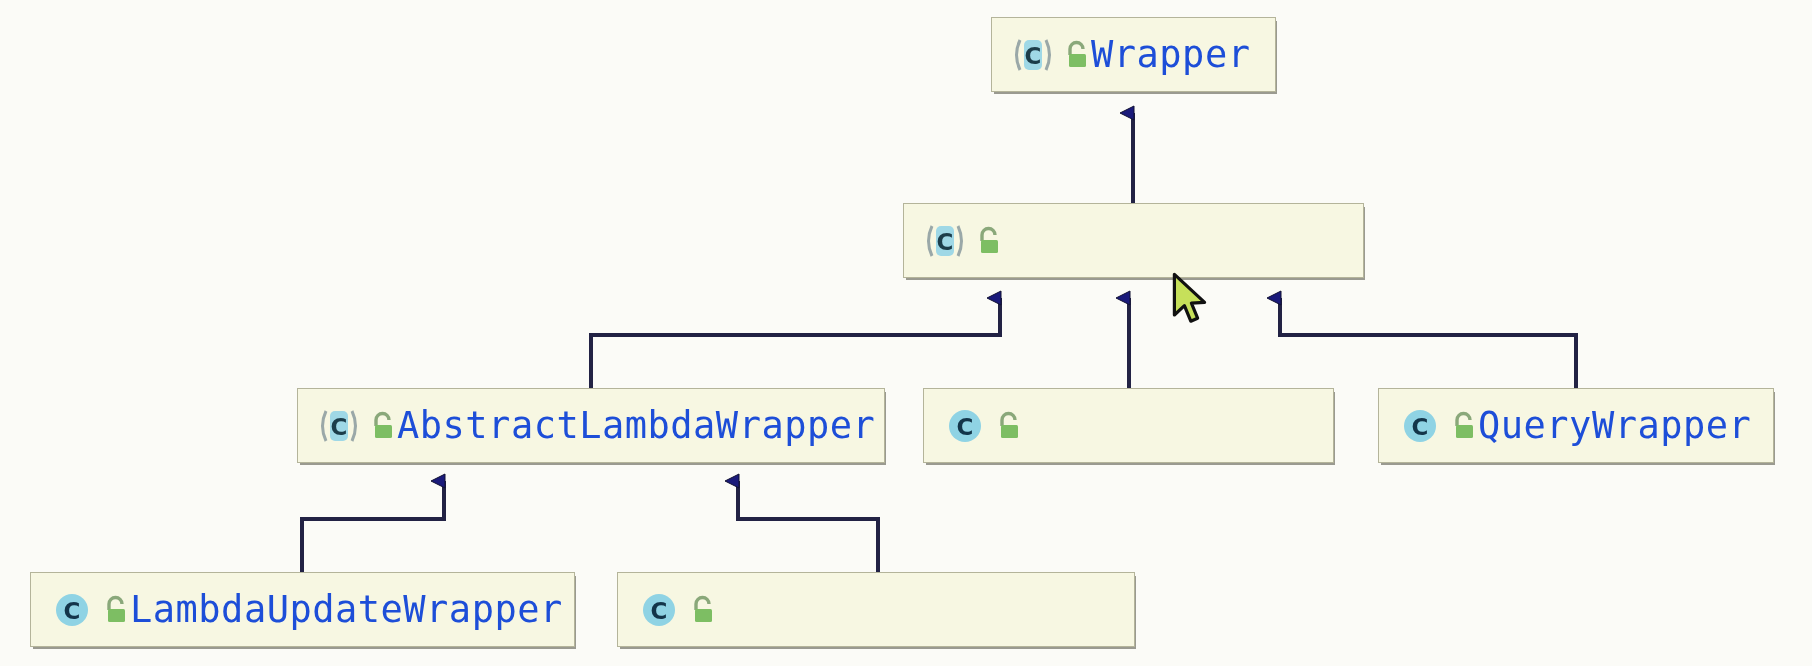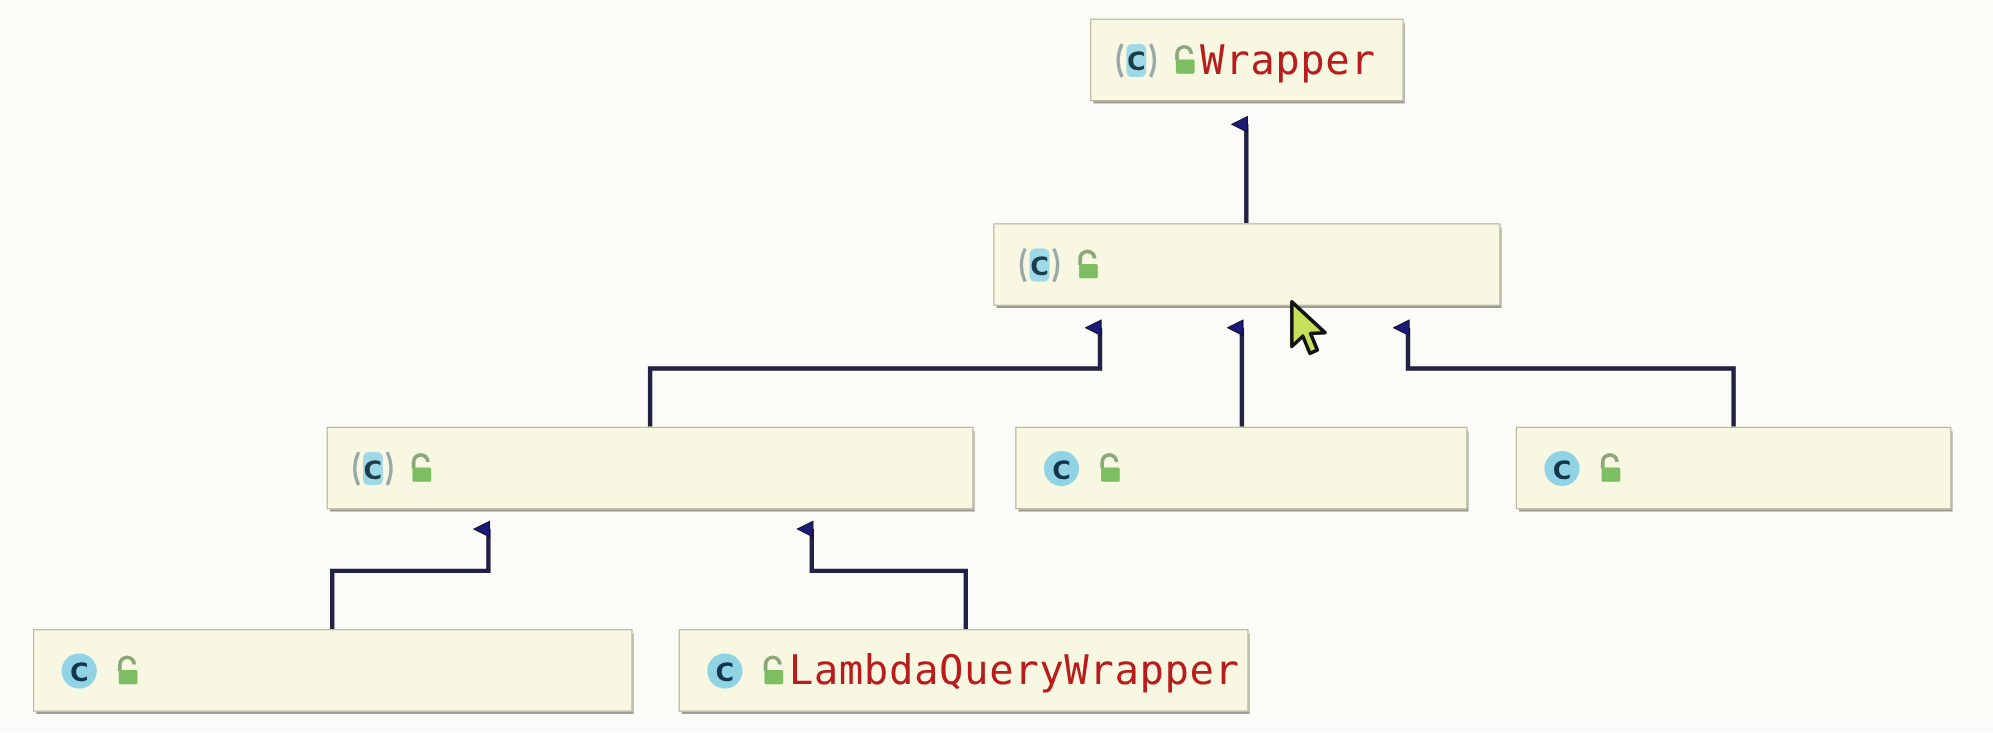--- a/index.html
+++ b/index.html
@@ -48,21 +48,21 @@
     flex: 0 0 auto;
   }
   .lock-icon {
     display: block;
     flex: 0 0 auto;
     margin-left: 5px;
   }
   .class-label {
     flex: 1 1 auto;
     text-align: right;
-    color: #b91c1c;
+    color: #1d4ed8;
     font-size: 37px;
     letter-spacing: 0.5px;
     line-height: 1;
     white-space: nowrap;
     padding-right: 10px;
   }
 
   
   #mouse-cursor {
     position: absolute;
@@ -144,20 +144,21 @@
         <path d="M 10 8 Q 3 23 10 38" fill="none" stroke="#9aa8a8" stroke-width="3"></path>
         <path d="M 36 8 Q 43 23 36 38" fill="none" stroke="#9aa8a8" stroke-width="3"></path>
         <rect x="14" y="8" width="18" height="30" rx="5" fill="#9fd8e6"></rect>
         <text x="23" y="32" font-family="'DejaVu Sans','Liberation Sans',sans-serif" font-size="23" font-weight="bold" fill="#1c3d4a" text-anchor="middle">C</text>
       </svg>
       <svg class="lock-icon" width="30" height="34" viewBox="0 0 30 34">
         <path d="M 9 17 L 9 11 A 6.5 6.5 0 0 1 22 11" fill="none" stroke="#8aa87a" stroke-width="3.4"></path>
         <rect x="8" y="16" width="17" height="13" rx="1.5" fill="#7dbe63"></rect>
       </svg>
     </span>
+    <span class="class-label">AbstractLambdaWrapper</span>
   </div>
 
   <div class="class-node" style="left:923px; top:388px; width:411px; height:75px;">
     <span class="icons">
       <svg class="class-icon" width="46" height="46" viewBox="0 0 46 46">
         <circle cx="23" cy="23" r="16" fill="#8fd3e4"></circle>
         <text x="23" y="32" font-family="'DejaVu Sans','Liberation Sans',sans-serif" font-size="23" font-weight="bold" fill="#13354a" text-anchor="middle">C</text>
       </svg>
       <svg class="lock-icon" width="30" height="34" viewBox="0 0 30 34">
         <path d="M 9 17 L 9 11 A 6.5 6.5 0 0 1 22 11" fill="none" stroke="#8aa87a" stroke-width="3.4"></path>
@@ -170,46 +171,47 @@
     <span class="icons">
       <svg class="class-icon" width="46" height="46" viewBox="0 0 46 46">
         <circle cx="23" cy="23" r="16" fill="#8fd3e4"></circle>
         <text x="23" y="32" font-family="'DejaVu Sans','Liberation Sans',sans-serif" font-size="23" font-weight="bold" fill="#13354a" text-anchor="middle">C</text>
       </svg>
       <svg class="lock-icon" width="30" height="34" viewBox="0 0 30 34">
         <path d="M 9 17 L 9 11 A 6.5 6.5 0 0 1 22 11" fill="none" stroke="#8aa87a" stroke-width="3.4"></path>
         <rect x="8" y="16" width="17" height="13" rx="1.5" fill="#7dbe63"></rect>
       </svg>
     </span>
+    <span class="class-label">QueryWrapper</span>
   </div>
 
   <div class="class-node" style="left:30px; top:572px; width:545px; height:75px;">
     <span class="icons">
       <svg class="class-icon" width="46" height="46" viewBox="0 0 46 46">
         <circle cx="23" cy="23" r="16" fill="#8fd3e4"></circle>
         <text x="23" y="32" font-family="'DejaVu Sans','Liberation Sans',sans-serif" font-size="23" font-weight="bold" fill="#13354a" text-anchor="middle">C</text>
       </svg>
       <svg class="lock-icon" width="30" height="34" viewBox="0 0 30 34">
         <path d="M 9 17 L 9 11 A 6.5 6.5 0 0 1 22 11" fill="none" stroke="#8aa87a" stroke-width="3.4"></path>
         <rect x="8" y="16" width="17" height="13" rx="1.5" fill="#7dbe63"></rect>
       </svg>
     </span>
+    <span class="class-label">LambdaUpdateWrapper</span>
   </div>
 
   <div class="class-node" style="left:617px; top:572px; width:518px; height:75px;">
     <span class="icons">
       <svg class="class-icon" width="46" height="46" viewBox="0 0 46 46">
         <circle cx="23" cy="23" r="16" fill="#8fd3e4"></circle>
         <text x="23" y="32" font-family="'DejaVu Sans','Liberation Sans',sans-serif" font-size="23" font-weight="bold" fill="#13354a" text-anchor="middle">C</text>
       </svg>
       <svg class="lock-icon" width="30" height="34" viewBox="0 0 30 34">
         <path d="M 9 17 L 9 11 A 6.5 6.5 0 0 1 22 11" fill="none" stroke="#8aa87a" stroke-width="3.4"></path>
         <rect x="8" y="16" width="17" height="13" rx="1.5" fill="#7dbe63"></rect>
       </svg>
     </span>
-    <span class="class-label">LambdaQueryWrapper</span>
   </div>
 
   <svg id="mouse-cursor" width="40" height="56" viewBox="0 0 20 28" style="left:1172px; top:272px;">
     <path d="M 1.2 1.2 L 1.2 21.5 L 6.2 16.8 L 9.4 24.6 L 12.8 23.1 L 9.7 15.6 L 16.3 15.2 Z" fill="#c6e05a" stroke="#111111" stroke-width="1.6" stroke-linejoin="round"></path>
   </svg>
 
 </div>
 
 </body></html>

